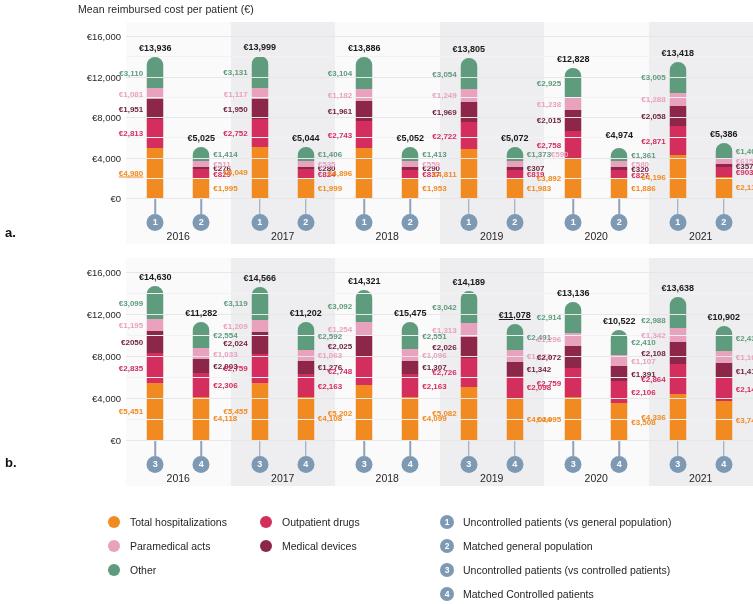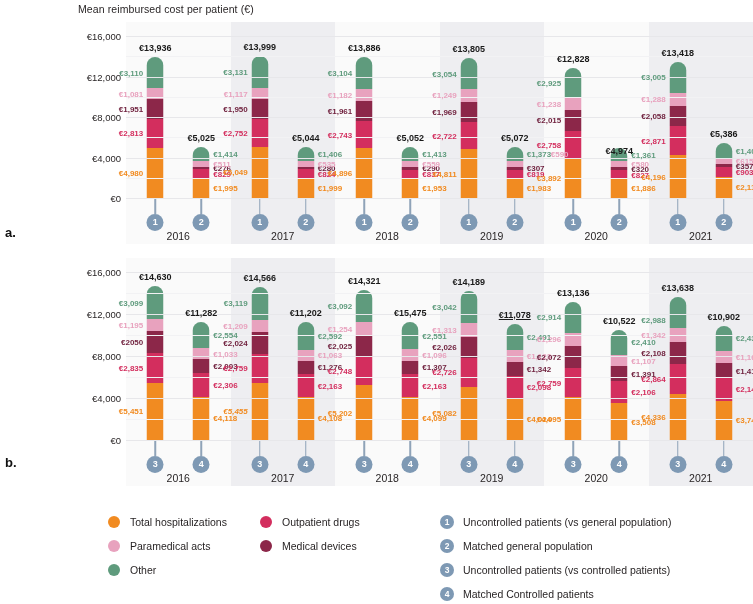--- a/index.html
+++ b/index.html
@@ -229,21 +229,21 @@
         <div class="barcol">
           <div class="stem" style="top: 176px; height: 16px;"></div>
           <div class="stack" style="top: 34.898px; height: 141.102px;">
             <div class="seg" style="height: 31.4887px; background: rgb(95, 155, 125);"></div>
             <div class="seg" style="height: 10.9451px; background: rgb(232, 162, 190);"></div>
             <div class="seg" style="height: 19.7539px; background: rgb(140, 39, 73);"></div>
             <div class="seg" style="height: 28.4816px; background: rgb(211, 46, 94);"></div>
             <div class="seg" style="height: 50.4225px; background: rgb(241, 139, 33);"></div>
           </div>
           <div class="total" style="top: 20.898px;">€13,936</div>
-          <div class="seglabel left" style="top: 150.789px; color: rgb(241, 139, 33);">€4,980</div>
+          <div class="seglabel left" style="top: 150.789px; color: rgb(241, 139, 33); text-decoration: underline;">€4,980</div>
           <div class="seglabel left" style="top: 111.337px; color: rgb(211, 46, 94);">€2,813</div>
           <div class="seglabel left" style="top: 87.2189px; color: rgb(110, 31, 60);">€1,951</div>
           <div class="seglabel left" style="top: 71.8694px; color: rgb(232, 162, 190);">€1,081</div>
           <div class="seglabel left" style="top: 50.6525px; color: rgb(95, 155, 125);">€3,110</div>
           <div class="badge" style="top: 192px; background: rgb(126, 153, 180);">1</div>
         </div>
         <div class="barcol">
           <div class="stem" style="top: 176px; height: 16px;"></div>
           <div class="stack" style="top: 125.122px; height: 50.8781px;">
             <div class="seg" style="height: 14.3168px; background: rgb(95, 155, 125);"></div>
@@ -393,21 +393,21 @@
         </div>
         <div class="barcol">
           <div class="stem" style="top: 176px; height: 16px;"></div>
           <div class="stack" style="top: 125.638px; height: 50.3618px;">
             <div class="seg" style="height: 13.7801px; background: rgb(95, 155, 125);"></div>
             <div class="seg" style="height: 5.8725px; background: rgb(232, 162, 190);"></div>
             <div class="seg" style="height: 3.24px; background: rgb(140, 39, 73);"></div>
             <div class="seg" style="height: 8.37337px; background: rgb(211, 46, 94);"></div>
             <div class="seg" style="height: 19.0957px; background: rgb(241, 139, 33);"></div>
           </div>
-          <div class="total" style="top: 124px;">€4,974</div>
+          <div class="total" style="top: 108px;">€4,974</div>
           <div class="seglabel right" style="top: 166.452px; color: rgb(241, 139, 33);">€1,886</div>
           <div class="seglabel right" style="top: 152.718px; color: rgb(211, 46, 94);">€827</div>
           <div class="seglabel right" style="top: 146.911px; color: rgb(110, 31, 60);">€320</div>
           <div class="seglabel right" style="top: 142.355px; color: rgb(232, 162, 190);">€580</div>
           <div class="seglabel right" style="top: 132.528px; color: rgb(95, 155, 125);">€1,361</div>
           <div class="badge" style="top: 192px; background: rgb(126, 153, 180);">2</div>
         </div>
         <div class="yearlabel">2020</div>
       </div>
       <div class="group shaded">

